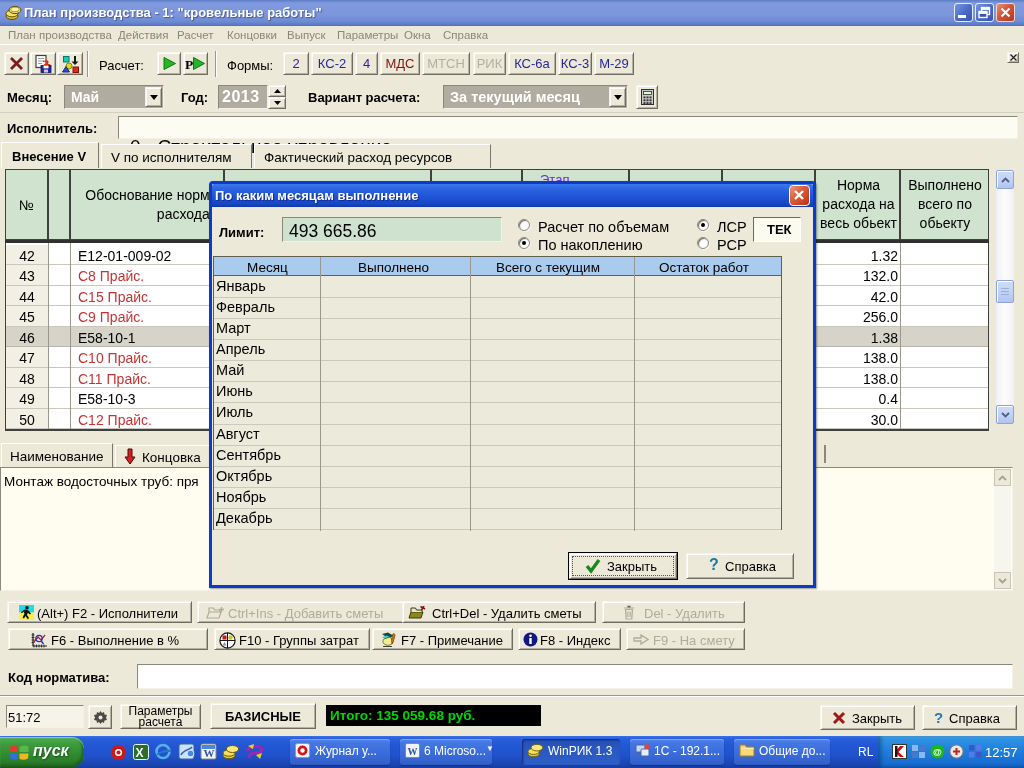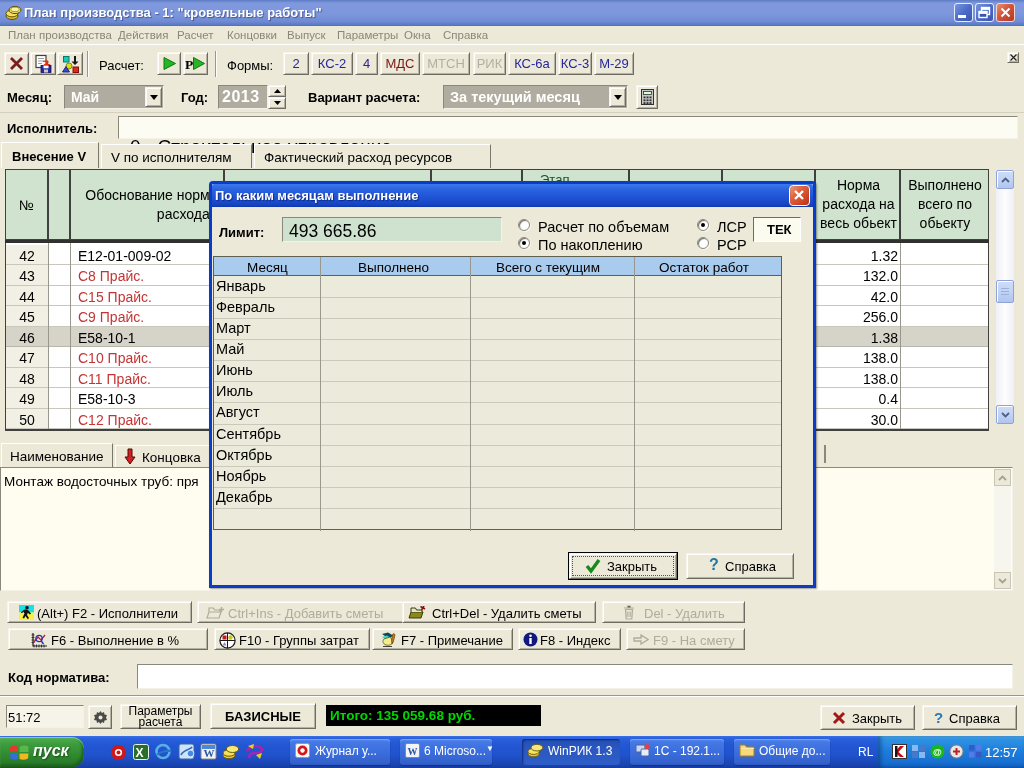--- a/index.html
+++ b/index.html
@@ -202,21 +202,21 @@
   <div class="abs" style="left:6px;top:2px;width:41px;height:69px;display:flex;align-items:center;justify-content:center;font-size:14px;">№</div>
   <div class="abs" style="left:71px;top:2px;width:153px;height:69px;display:flex;align-items:center;justify-content:center;text-align:right;font-size:14px;line-height:19px;">Обоснование норм<br>расхода</div>
   <div class="abs" style="left:816px;top:2px;width:85px;height:69px;display:flex;align-items:center;justify-content:center;text-align:center;font-size:14px;line-height:19px;">Норма<br>расхода на<br>весь обьект</div>
   <div class="abs" style="left:901px;top:2px;width:88px;height:69px;display:flex;align-items:center;justify-content:center;text-align:center;font-size:14px;line-height:19px;">Выполнено<br>всего по<br>обьекту</div>
 
   <div class="abs" style="left:47px;top:1px;width:2px;height:71px;background:#404040;"></div>
   <div class="abs" style="left:69px;top:1px;width:2px;height:71px;background:#404040;"></div>
   <div class="abs" style="left:223px;top:1px;width:2px;height:71px;background:#404040;"></div>
   <div class="abs" style="left:430px;top:1px;width:2px;height:71px;background:#404040;"></div>
   <div class="abs" style="left:521px;top:1px;width:2px;height:71px;background:#404040;"></div>
-  <div class="abs" style="left:540px;top:4px;font-size:13px;color:#14532d;text-decoration:underline;">Этап</div>
+  <div class="abs" style="left:540px;top:4px;font-size:13px;color:#6d28d9;text-decoration:underline;">Этап</div>
   <div class="abs" style="left:628px;top:1px;width:2px;height:71px;background:#404040;"></div>
   <div class="abs" style="left:721px;top:1px;width:2px;height:71px;background:#404040;"></div>
   <div class="abs" style="left:814px;top:1px;width:2px;height:71px;background:#404040;"></div>
   <div class="abs" style="left:899px;top:1px;width:2px;height:71px;background:#404040;"></div>
 
   <div class="abs" style="left:5px;top:72px;width:984px;height:3px;background:#303030;"></div>
 
   <div class="abs" id="gridrows" style="left:5px;top:75px;width:984px;height:188px;background:#fff;border-left:1px solid #404040;border-right:1px solid #404040;font-size:14px;padding-top:2px;">
     <div class="grow">
         <span class="gn">42</span>
@@ -601,20 +601,23 @@
       <div class="drow">
           <span style="left:2px;">Январь</span>
         </div>
       <div class="drow">
           <span style="left:2px;">Февраль</span>
         </div>
       <div class="drow">
           <span style="left:2px;">Март</span>
         </div>
       <div class="drow">
+          <span style="left:2px;">Апрель</span>
+        </div>
+      <div class="drow">
           <span style="left:2px;">Май</span>
         </div>
       <div class="drow">
           <span style="left:2px;">Июнь</span>
         </div>
       <div class="drow">
           <span style="left:2px;">Июль</span>
         </div>
       <div class="drow">
           <span style="left:2px;">Август</span>

